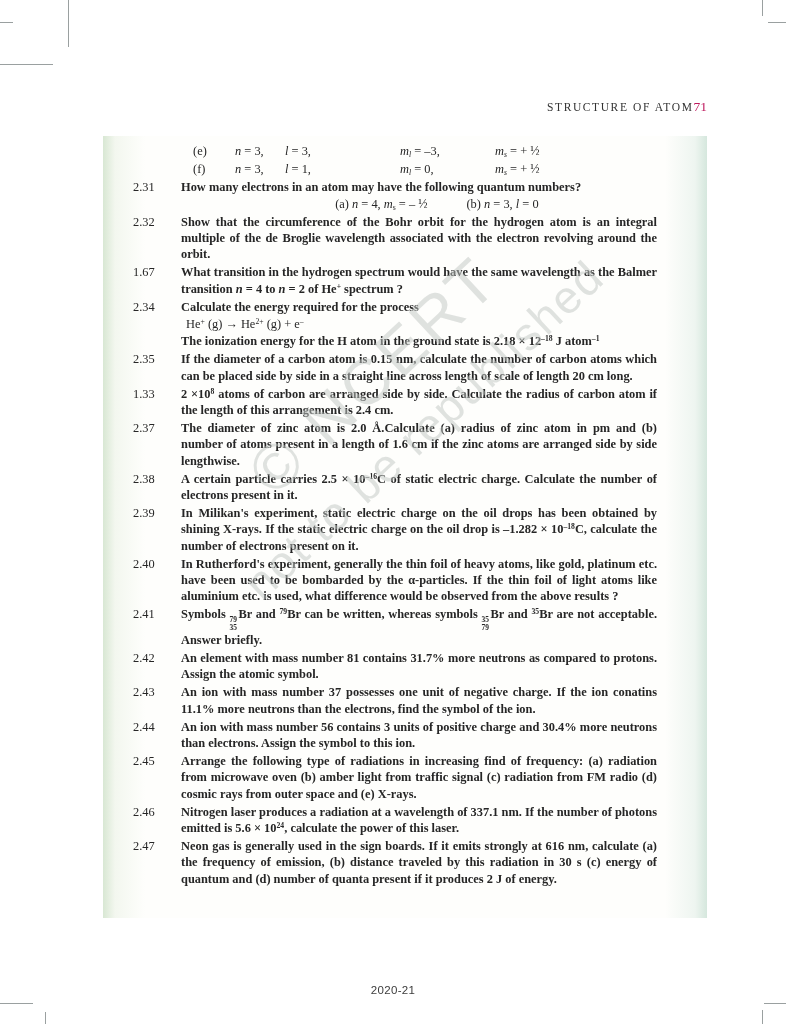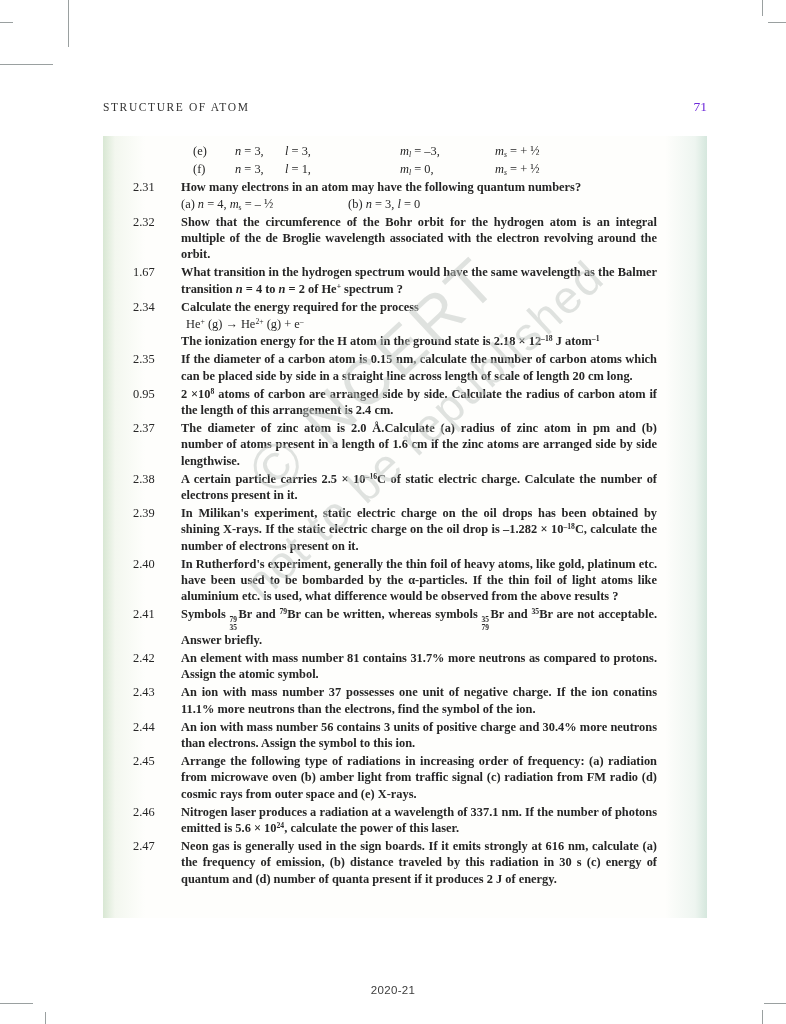--- a/index.html
+++ b/index.html
@@ -3,39 +3,39 @@
 <meta charset="utf-8">
 <style>
   html,body{margin:0;padding:0;}
   body{
     width:786px;height:1024px;position:relative;background:#ffffff;
     color:#262626;font-family:"Liberation Serif", serif;overflow:hidden;
   }
   .crop{position:absolute;background:#9aa0a0;}
   .header{
     position:absolute;left:103px;top:99px;width:604px;display:flex;
-    justify-content:space-between;align-items:baseline;z-index:4;
+    justify-content:flex-end;align-items:baseline;z-index:4;
   }
   .chapter{font-size:11.5px;letter-spacing:1.6px;color:#333;}
-  .pagenum{font-size:13.5px;color:#6d28d9;}
+  .pagenum{font-size:13.5px;color:#be185d;}
   .panel{
     position:absolute;left:103px;top:136px;width:604px;min-height:782px;z-index:2;
     background:linear-gradient(90deg,#d8e7d3 0px,#f3f7ef 12px,#fefefc 42px,#fefefc 562px,#eef5f0 592px,#d5e7dd 604px);
   }
   .content{padding:5px 50px 10px 30px;font-size:12.4px;line-height:16.2px;}
   .q{display:flex;margin-top:2px;}
   .qnum{width:48px;flex:none;}
   .qbody{flex:1;min-width:0;}
   .qtext{text-align:justify;font-weight:bold;}
   .qrow{display:flex;padding-left:60px;margin-top:2px;}
   .qrow .lab{width:42px;flex:none;}
   .qrow .cn{width:50px;flex:none;}
   .qrow .cl{width:115px;flex:none;}
   .qrow .cml{width:95px;flex:none;}
-  .subcols{text-align:left;}
+  .subcols{text-align:center;}
   .cola{display:inline-block;width:164px;}
   .eqline{margin:1px 5px;}
   sup{font-size:0.62em;line-height:0;vertical-align:0.5em;}
   sub{font-size:0.62em;line-height:0;vertical-align:-0.25em;}
   .qtext sub,.qrow sub{font-style:italic;}
   .it{font-style:italic;}
   .stk{
     display:inline-flex;flex-direction:column;font-size:0.6em;line-height:1.05;
     vertical-align:-0.5em;text-align:right;margin-right:1.5px;
   }
@@ -122,21 +122,21 @@
     </div>
 
     <div class="q">
       <div class="qnum">2.35</div>
       <div class="qbody">
           <div class="qtext"><span>If the diameter of a carbon atom is 0.15 nm, calculate the number of carbon atoms which can be placed side by side in a straight line across length of scale of  length 20 cm long.</span></div>
         </div>
     </div>
 
     <div class="q">
-      <div class="qnum">0.95</div>
+      <div class="qnum">1.33</div>
       <div class="qbody">
           <div class="qtext"><span>2 ×10</span><sup>8</sup><span> atoms of carbon are arranged side by side. Calculate the radius of carbon atom if the length of this arrangement is 2.4 cm.</span></div>
         </div>
     </div>
 
     <div class="q">
       <div class="qnum">2.37</div>
       <div class="qbody">
           <div class="qtext"><span>The diameter of zinc atom is 2.0 Å.Calculate (a) radius of zinc atom in pm and (b) number of atoms present in a length of 1.6 cm if the zinc atoms are arranged side by side lengthwise.</span></div>
         </div>
@@ -193,21 +193,21 @@
     <div class="q">
       <div class="qnum">2.44</div>
       <div class="qbody">
           <div class="qtext"><span>An ion with mass number 56 contains 3 units of positive charge and 30.4% more neutrons than electrons. Assign the symbol to this ion.</span></div>
         </div>
     </div>
 
     <div class="q">
       <div class="qnum">2.45</div>
       <div class="qbody">
-          <div class="qtext"><span>Arrange the following type of radiations in increasing order of frequency: (a) radiation from microwave oven (b) amber light from traffic signal (c) radiation from FM radio (d) cosmic rays from outer space and (e) X-rays.</span></div>
+          <div class="qtext"><span>Arrange the following type of radiations in increasing find of frequency: (a) radiation from microwave oven (b) amber light from traffic signal (c) radiation from FM radio (d) cosmic rays from outer space and (e) X-rays.</span></div>
         </div>
     </div>
 
     <div class="q">
       <div class="qnum">2.46</div>
       <div class="qbody">
           <div class="qtext"><span>Nitrogen laser produces a radiation at a wavelength of 337.1 nm. If the number of photons emitted is 5.6 × 10</span><sup>24</sup><span>, calculate the power of this laser.</span></div>
         </div>
     </div>
 

